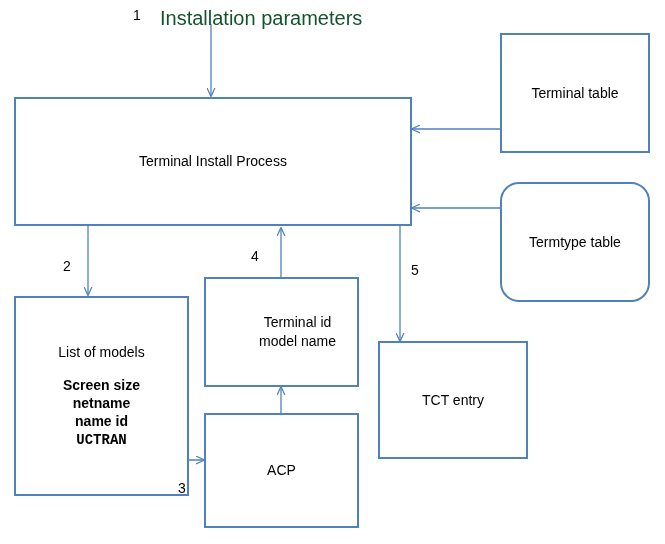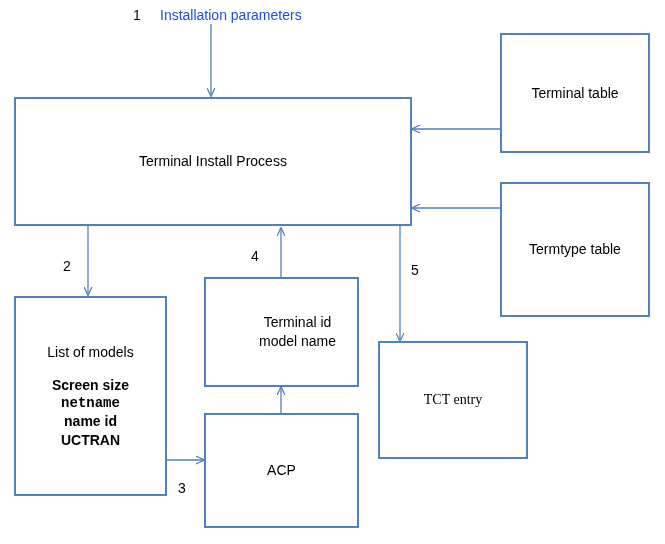--- a/index.html
+++ b/index.html
@@ -24,22 +24,22 @@
     flex-direction: column;
     align-items: center;
     justify-content: center;
     text-align: center;
     color: #000000;
     font-size: 14px;
     line-height: 1.35;
   }
   .label {
     position: absolute;
-    color: #1d4ed8;
-    font-size: 14px;
+    color: #14532d;
+    font-size: 20px;
     white-space: nowrap;
   }
   .num {
     position: absolute;
     color: #000000;
     font-size: 14px;
     white-space: nowrap;
   }
   svg.arrows {
     position: absolute;
@@ -86,47 +86,47 @@
   <div class="label" style="left:160px; top:7px;">Installation parameters</div>
 
   <div class="box" style="left:14px; top:97px; width:398px; height:129px;">
     <span class="boxline">Terminal Install Process</span>
   </div>
 
   <div class="box" style="left:500px; top:33px; width:150px; height:120px;">
     <span class="boxline">Terminal table</span>
   </div>
 
-  <div class="box" style="left:500px; top:182px; width:150px; height:135px;">
+  <div class="box" style="left:500px; top:182px; width:150px; height:120px;border-radius:19px;">
     <span class="boxline">Termtype table</span>
   </div>
 
   <div class="num" style="left:63px; top:258px;">2</div>
 
   <div class="num" style="left:251px; top:248px;">4</div>
 
   <div class="num" style="left:411px; top:262px;">5</div>
 
-  <div class="box" style="left:14px; top:296px; width:153px; height:200px;">
+  <div class="box" style="left:14px; top:296px; width:175px; height:200px;">
     <span class="boxline">List of models</span>
     <span class="gap"></span>
     <span class="boxline tight" style="font-weight:bold;">Screen size</span>
-    <span class="boxline tight" style="font-weight:bold;font-family:Liberation Mono, monospace;">netname</span>
+    <span class="boxline tight" style="font-weight:bold;">netname</span>
     <span class="boxline tight" style="font-weight:bold;">name id</span>
-    <span class="boxline tight" style="font-weight:bold;">UCTRAN</span>
+    <span class="boxline tight" style="font-weight:bold;font-family:Liberation Mono, monospace;">UCTRAN</span>
   </div>
 
   <div class="num" style="left:178px; top:480px;">3</div>
 
   <div class="box" style="left:204px; top:277px; width:155px; height:110px;padding-left:32px;">
     <span class="boxline">Terminal id</span>
     <span class="boxline">model name</span>
   </div>
 
   <div class="box" style="left:204px; top:413px; width:155px; height:115px;text-align:right;">
     <span class="boxline">ACP</span>
   </div>
 
-  <div class="box" style="left:378px; top:341px; width:150px; height:118px;font-family:Liberation Serif, serif;">
+  <div class="box" style="left:378px; top:341px; width:150px; height:118px;">
     <span class="boxline">TCT entry</span>
   </div>
 
 </div>
 
 </body></html>

